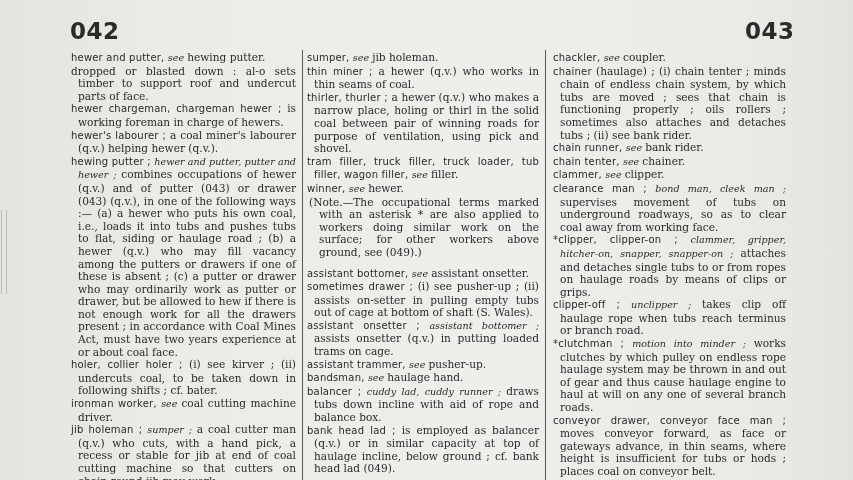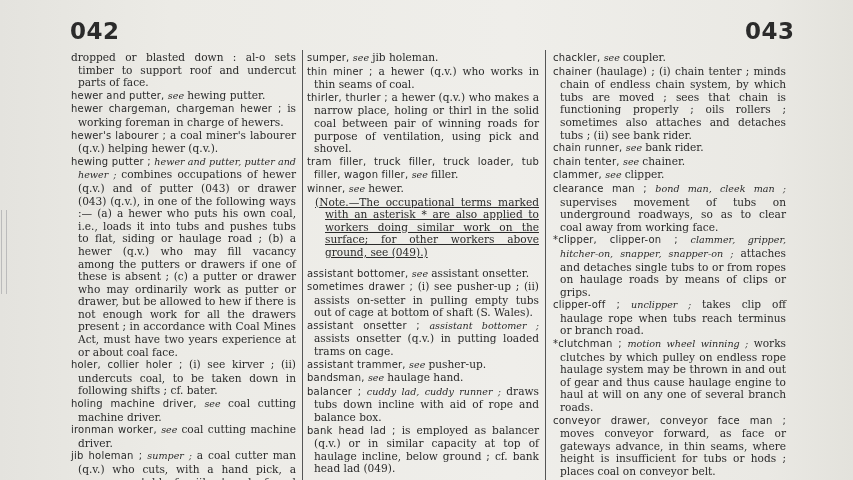--- a/index.html
+++ b/index.html
@@ -23,39 +23,38 @@
     .rule { position:absolute; top:50px; width:1px; height:430px; background:#555; }
     .rule.r1 { left:302px; }
     .rule.r2 { left:545px; }
     .entry { text-indent:-7px; padding-left:7px; text-align:justify; margin:0; }
     .head { font-family:"DejaVu Sans", "Liberation Sans", sans-serif; font-size:10px; letter-spacing:0.2px; }
     .it { font-style:italic; font-size:9.6px; }
     .section-title {
       text-align:center; font-size:11.2px; line-height:15px; margin:10px 0 6px 0;
       letter-spacing:0.6px;
     }
-    .note { text-indent:-10px; padding-left:10px; text-align:justify; margin:0 0 8px 8px;text-decoration:underline; }
+    .note { text-indent:-10px; padding-left:10px; text-align:justify; margin:0 0 8px 2px; }
   </style>
 </head>
 <body>
 
 <div class="page-num left">042</div>
 <div class="page-num right">043</div>
 <div class="margin-mark"></div>
 <div class="rule r1"></div>
 <div class="rule r2"></div>
 
 <div class="col c1" id="col1">
+    <p class="entry"><span class="head">hewer and putter, </span><span class="it">see </span><span>hewing putter.</span></p>
     <p class="entry"><span>dropped or blasted down : al-o sets timber to support roof and undercut parts of face.</span></p>
-    <p class="entry"><span class="head">hewer and putter, </span><span class="it">see </span><span>hewing putter.</span></p>
     <p class="entry"><span class="head">hewer chargeman, chargeman hewer ; </span><span>is working foreman in charge of hewers.</span></p>
     <p class="entry"><span class="head">hewer's labourer ; </span><span>a coal miner's labourer (q.v.) helping hewer (q.v.).</span></p>
     <p class="entry"><span class="head">hewing putter ; </span><span class="it">hewer and putter, putter and hewer ; </span><span>combines occupations of hewer (q.v.) and of putter (043) or drawer (043) (q.v.), in one of the following ways :— (a) a hewer who puts his own coal, i.e., loads it into tubs and pushes tubs to flat, siding or haulage road ; (b) a hewer (q.v.) who may fill vacancy among the putters or drawers if one of these is absent ; (c) a putter or drawer who may ordinarily work as putter or drawer, but be allowed to hew if there is not enough work for all the drawers present ; in accordance with Coal Mines Act, must have two years experience at or about coal face.</span></p>
     <p class="entry"><span class="head">holer, collier holer ; </span><span>(i) see kirver ; (ii) undercuts coal, to be taken down in following shifts ; cf. bater.</span></p>
-    <p class="entry"><span class="head">holing machine driver, </span><span class="it">see </span><span>coal cutting machine driver.</span></p>
     <p class="entry"><span class="head">ironman worker, </span><span class="it">see </span><span>coal cutting machine driver.</span></p>
     <p class="entry"><span class="head">jib holeman ; </span><span class="it">sumper ; </span><span>a coal cutter man (q.v.) who cuts, with a hand pick, a recess or stable for jib at end of coal cutting machine so that cutters on chain round jib may work.</span></p>
   </div>
 
 <div class="col c2">
   <div id="col2top">
       <p class="entry"><span class="head">sumper, </span><span class="it">see </span><span>jib holeman.</span></p>
       <p class="entry"><span class="head">thin miner ; </span><span>a hewer (q.v.) who works in thin seams of coal.</span></p>
       <p class="entry"><span class="head">thirler, thurler ; </span><span>a hewer (q.v.) who makes a narrow place, holing or thirl in the solid coal between pair of winning roads for purpose of ventilation, using pick and shovel.</span></p>
       <p class="entry"><span class="head">tram filler, truck filler, truck loader, tub filler, wagon filler, </span><span class="it">see </span><span>filler.</span></p>
@@ -75,15 +74,15 @@
 
 <div class="col c3" id="col3">
     <p class="entry"><span class="head">chackler, </span><span class="it">see </span><span>coupler.</span></p>
     <p class="entry"><span class="head">chainer </span><span>(haulage) ; (i) chain tenter ; minds chain of endless chain system, by which tubs are moved ; sees that chain is functioning properly ; oils rollers ; sometimes also attaches and detaches tubs ; (ii) see bank rider.</span></p>
     <p class="entry"><span class="head">chain runner, </span><span class="it">see </span><span>bank rider.</span></p>
     <p class="entry"><span class="head">chain tenter, </span><span class="it">see </span><span>chainer.</span></p>
     <p class="entry"><span class="head">clammer, </span><span class="it">see </span><span>clipper.</span></p>
     <p class="entry"><span class="head">clearance man ; </span><span class="it">bond man, cleek man ; </span><span>supervises movement of tubs on underground roadways, so as to clear coal away from working face.</span></p>
     <p class="entry"><span class="head">*clipper, clipper-on ; </span><span class="it">clammer, gripper, hitcher-on, snapper, snapper-on ; </span><span>attaches and detaches single tubs to or from ropes on haulage roads by means of clips or grips.</span></p>
     <p class="entry"><span class="head">clipper-off ; </span><span class="it">unclipper ; </span><span>takes clip off haulage rope when tubs reach terminus or branch road.</span></p>
-    <p class="entry"><span class="head">*clutchman ; </span><span class="it">motion wheel winning ; </span><span>works clutches by which pulley on endless rope haulage system may be thrown in and out of gear and thus cause haulage engine to haul at will on any one of several branch roads.</span></p>
+    <p class="entry"><span class="head">*clutchman ; </span><span class="it">motion into minder ; </span><span>works clutches by which pulley on endless rope haulage system may be thrown in and out of gear and thus cause haulage engine to haul at will on any one of several branch roads.</span></p>
     <p class="entry"><span class="head">conveyor drawer, conveyor face man ; </span><span>moves conveyor forward, as face or gateways advance, in thin seams, where height is insufficient for tubs or hods ; places coal on conveyor belt.</span></p>
   </div>
 
 </body></html>

